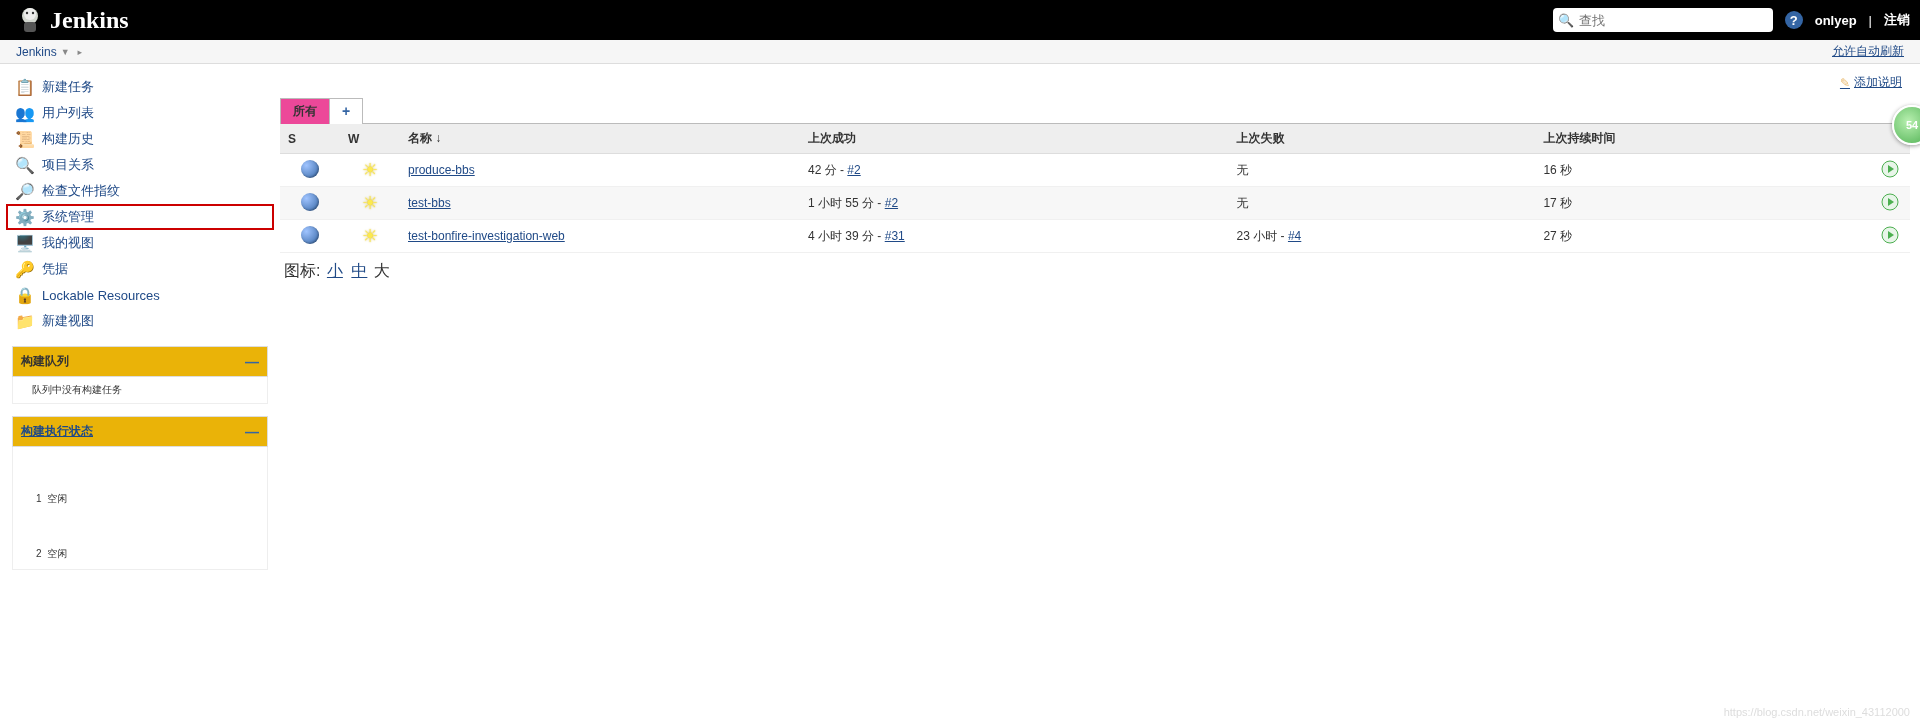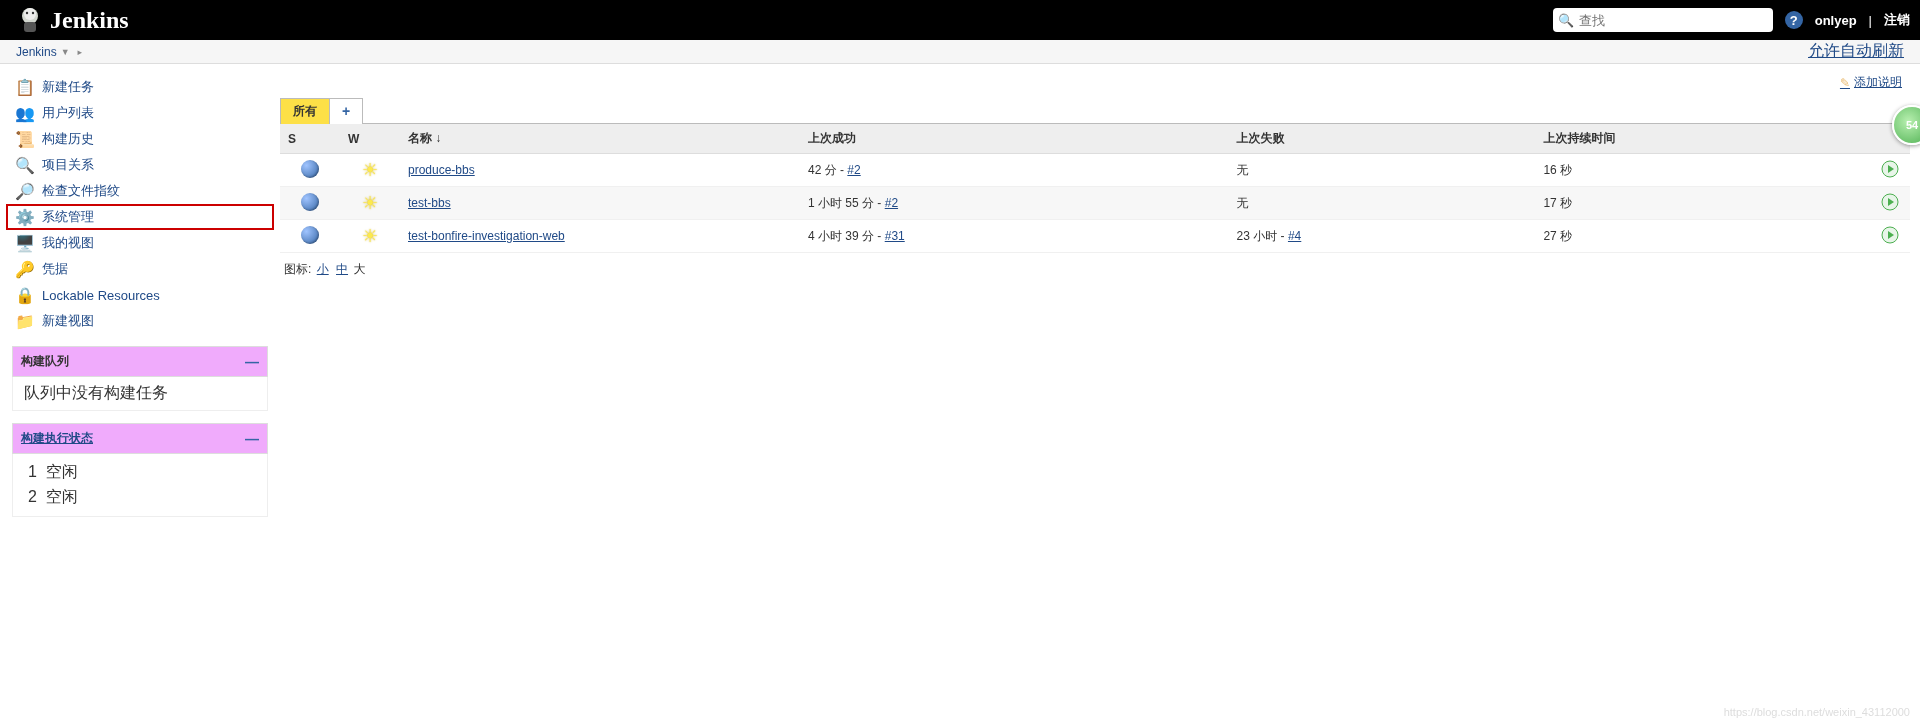--- a/index.html
+++ b/index.html
@@ -14,63 +14,63 @@
 .search-box { background: #fff; border-radius: 4px; padding: 2px 6px; display: flex; align-items: center; width: 220px; height: 24px; }
 .search-box input { border: none; outline: none; width: 100%; font-size: 13px; color: #7f1d1d; }
 .help-icon { width: 18px; height: 18px; border-radius: 50%; background: #3465a4; color: #fff; display: flex; align-items: center; justify-content: center; font-size: 13px; font-weight: bold; cursor: pointer; }
 .header-link { color: #fff; font-weight: bold; text-decoration: none; text-align: right; }
 .header-sep { color: #fff; }
 
 
 .breadcrumb { background: #f6f6f6; border-bottom: 1px solid #ddd; padding: 4px 16px; display: flex; align-items: center; height: 24px; }
 .breadcrumb-item { color: #204a87; font-size: 12px; cursor: pointer; }
 .breadcrumb-arrow { font-size: 9px; color: #888; margin: 0 4px; }
-.breadcrumb-right { margin-left: auto; font-size: 16px; }
+.breadcrumb-right { margin-left: auto; font-size: 12px; }
 
 
 .layout { display: flex; }
 .sidebar { width: 280px; padding: 10px 0; }
 .main { flex: 1; padding: 10px 10px 10px 0; position: relative; }
 
 
 .nav-item { display: flex; align-items: center; gap: 8px; padding: 4px 16px; cursor: pointer; }
 .nav-item a { text-decoration: none; }
 .nav-item.highlighted { border: 2px solid #cc0000; margin: 0 6px 0 6px; padding: 2px 8px; }
 .nav-icon { width: 18px; height: 18px; display: flex; align-items: center; justify-content: center; font-size: 16px; }
 
 
 .side-box { margin: 12px 12px 0 12px; }
-.side-box-header { background: #f0abfc; border: 1px solid #ddd; padding: 6px 8px; display: flex; align-items: center; font-weight: bold; font-size: 12px; }
+.side-box-header { background: #eab308; border: 1px solid #ddd; padding: 6px 8px; display: flex; align-items: center; font-weight: bold; font-size: 12px; }
 .side-box-header a { font-weight: bold; }
 .side-box-header .collapse { margin-left: auto; color: #3465a4; font-weight: bold; cursor: pointer; font-size: 14px; }
-.side-box-body { padding: 6px 11px; font-size: 16px; border-left: 1px solid #eee; border-right: 1px solid #eee; border-bottom: 1px solid #eee;}
-.executor-row { padding: 2px 4px; }
+.side-box-body { padding: 6px 19px; font-size: 10px; border-left: 1px solid #eee; border-right: 1px solid #eee; border-bottom: 1px solid #eee;}
+.executor-row { padding: 2px 4px; margin-top: 37px; }
 
 
 .top-actions { display: flex; justify-content: flex-end; margin-bottom: 6px; padding-right: 8px;}
 .action-link { display: flex; align-items: center; gap: 4px; font-size: 12px; }
 .edit-icon { color: #e9b96e; }
 
 
 .tabs { display: flex; border-bottom: 1px solid #bbb; }
 .tab { border: 1px solid #bbb; border-bottom: none; padding: 4px 12px; margin-right: -1px; background: #fff; font-size: 12px; cursor: pointer; position: relative; top: 1px;}
-.tab.active { font-weight: bold; background: #fde047; }
+.tab.active { font-weight: bold; background: #ec4899; }
 .tab-add { color: #3465a4; font-weight: bold; font-size: 14px; }
 
 
 .job-table { width: 100%; border-collapse: collapse; }
 .job-table th { background: #eee; text-align: left; padding: 6px 8px; font-size: 12px; font-weight: bold; border-bottom: 1px solid #ddd; }
 .job-table td { padding: 5px 8px; font-size: 12px; border-bottom: 1px solid #f0f0f0; vertical-align: middle; }
 .job-table tr.even { background: #f7f7f7; }
 .status-ball { width: 18px; height: 18px; border-radius: 50%; background: radial-gradient(circle at 30% 30%, #a0c4ff, #3465a4); display: inline-block; box-shadow: inset -1px -1px 2px rgba(0,0,0,0.3); }
 .weather-sun { color: #fce94f; font-size: 18px; text-shadow: 0 0 2px #c4a000; }
 .build-icon { width: 18px; height: 18px; display: inline-flex; align-items: center; justify-content: center; cursor: pointer; }
 
 
-.icon-size-row { padding: 8px 0 0 4px; font-size: 12px; }
+.icon-size-row { padding: 8px 0 0 4px; font-size: 16px; }
 .icon-size-row a { margin: 0 2px; }
 
 
 .footer-links { display: flex; justify-content: flex-end; gap: 14px; padding: 8px; font-size: 12px; align-items: center; }
 .rss-icon { display: inline-flex; width: 14px; height: 14px; background: #f57900; border-radius: 3px; align-items: center; justify-content: center; color: #fff; font-size: 9px; font-weight: bold; margin-right: 2px; }
 
 
 .side-badge { position: fixed; right: -12px; top: 105px; width: 40px; height: 40px; border-radius: 50%; background: radial-gradient(circle at 40% 40%, #b8f0b0, #4caf50); box-shadow: 0 1px 4px rgba(0,0,0,0.4); display: flex; align-items: center; justify-content: center; color: #fff; font-size: 11px; font-weight: bold; border: 2px solid #fff; }
 
 .watermark { position: fixed; bottom: 6px; right: 10px; color: #ddd; font-size: 11px; pointer-events: none; }

